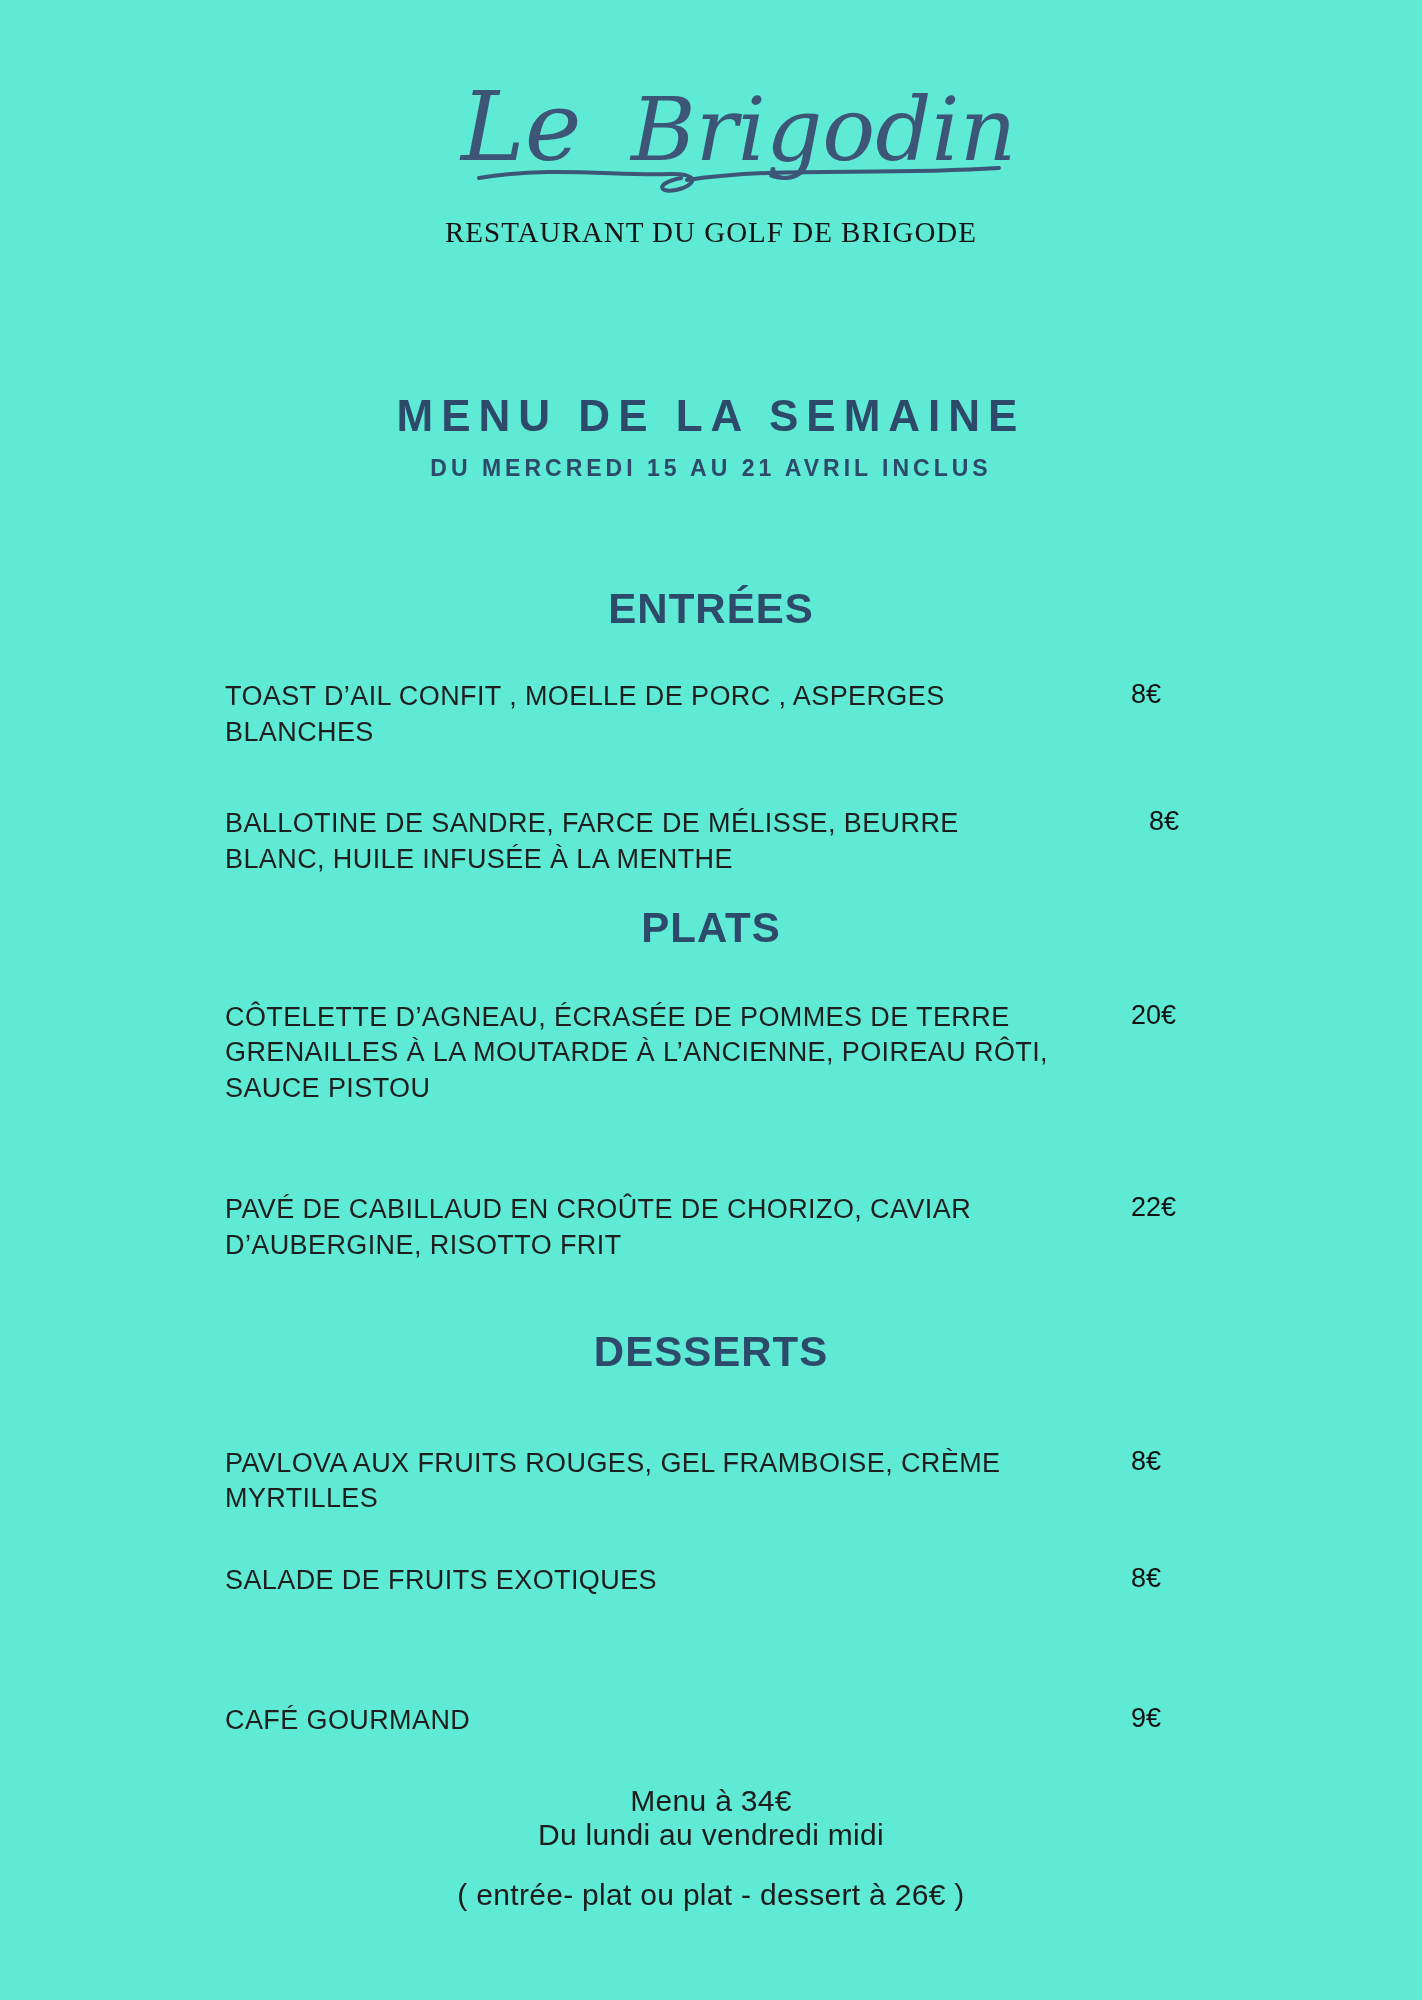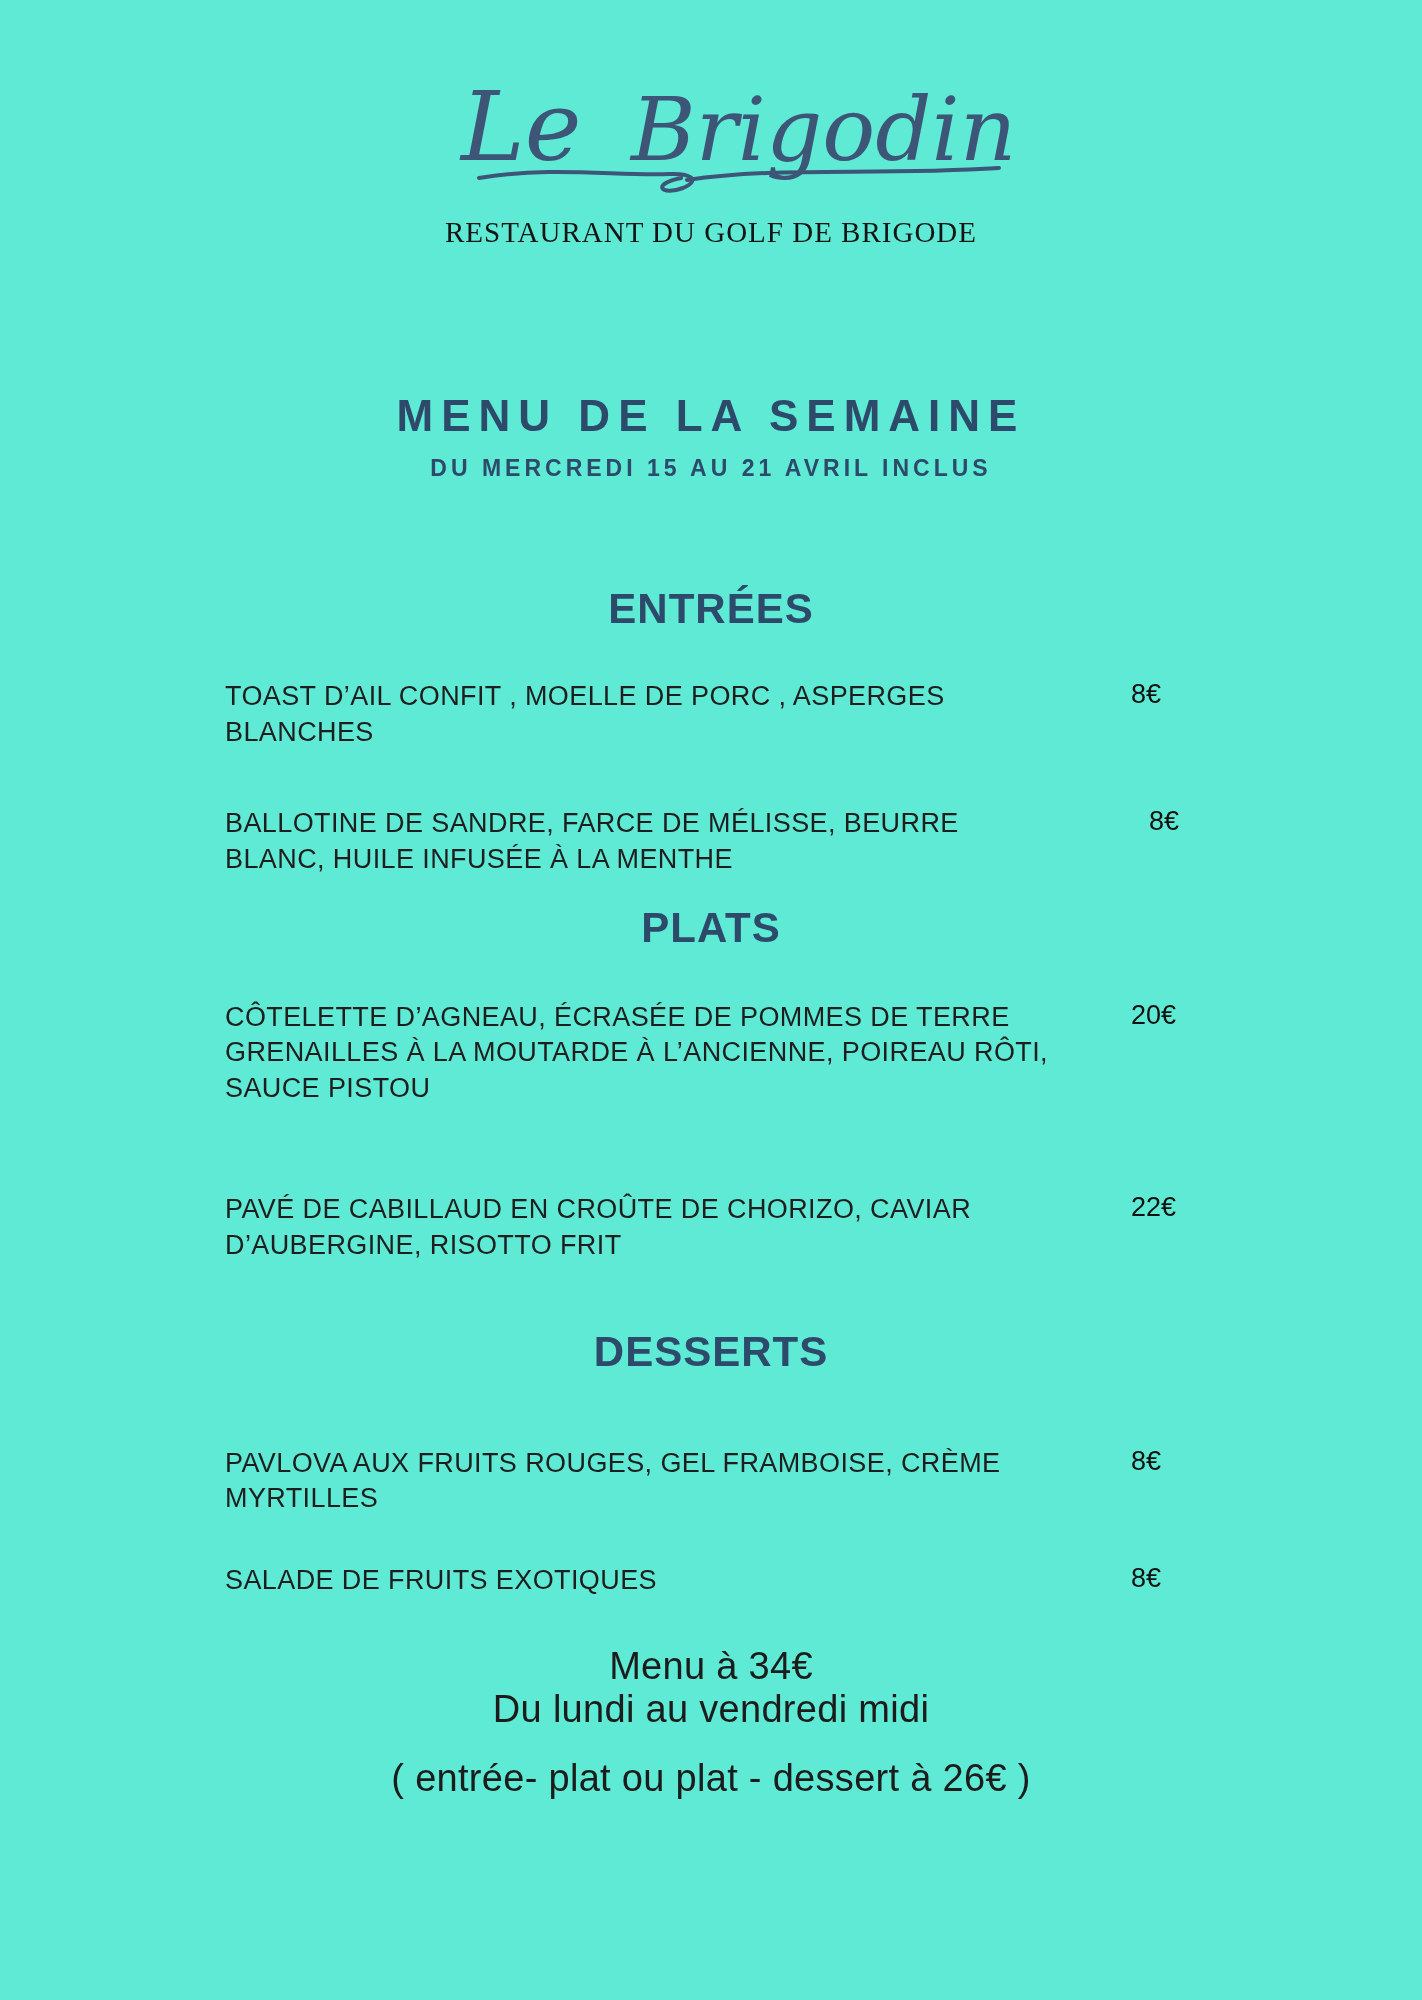--- a/index.html
+++ b/index.html
@@ -85,21 +85,21 @@
   .i-entree-2  { margin-top: 56px; gap: 18px; }
   .i-plat-1    { margin-top: 48px; }
   .i-plat-2    { margin-top: 86px; }
   .i-dessert-1 { margin-top: 70px; }
   .i-dessert-2 { margin-top: 46px; }
   .i-dessert-3 { margin-top: 104px; }
 
   
   .footer { text-align: center; color: #1c1c1c; }
   .footer-line {
-    font-size: 38px;
+    font-size: 30px;
     font-weight: 400;
     letter-spacing: 0.3px;
   }
   .f-1 { margin-top: 46px; }
   .f-2 { }
   .f-3 { margin-top: 26px; }
 </style>
 </head>
 <body>
 
@@ -151,20 +151,24 @@
   <div class="menu-item i-dessert-1">
     <div class="item-name">PAVLOVA AUX FRUITS ROUGES, GEL FRAMBOISE, CRÈME MYRTILLES</div>
     <div class="item-price">8€</div>
   </div>
 
   <div class="menu-item i-dessert-2">
     <div class="item-name">SALADE DE FRUITS EXOTIQUES</div>
     <div class="item-price">8€</div>
   </div>
 
+  <div class="menu-item i-dessert-3">
+    <div class="item-name">CAFÉ GOURMAND</div>
+    <div class="item-price">9€</div>
+  </div>
 
   <div class="footer">
     <div class="footer-line f-1">Menu à 34€</div>
     <div class="footer-line f-2">Du lundi au vendredi midi</div>
     <div class="footer-line f-3">( entrée- plat ou plat - dessert à 26€ )</div>
   </div>
 
 </div>
 
 </body></html>

